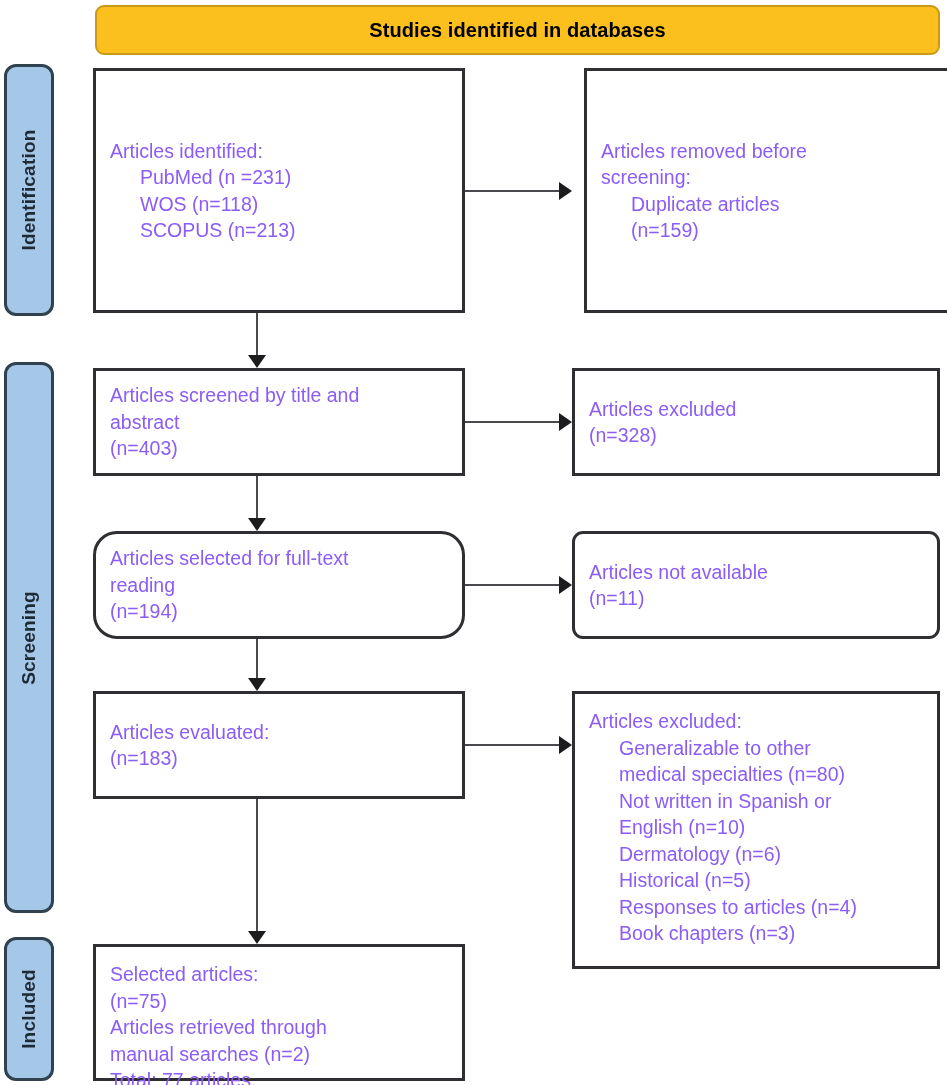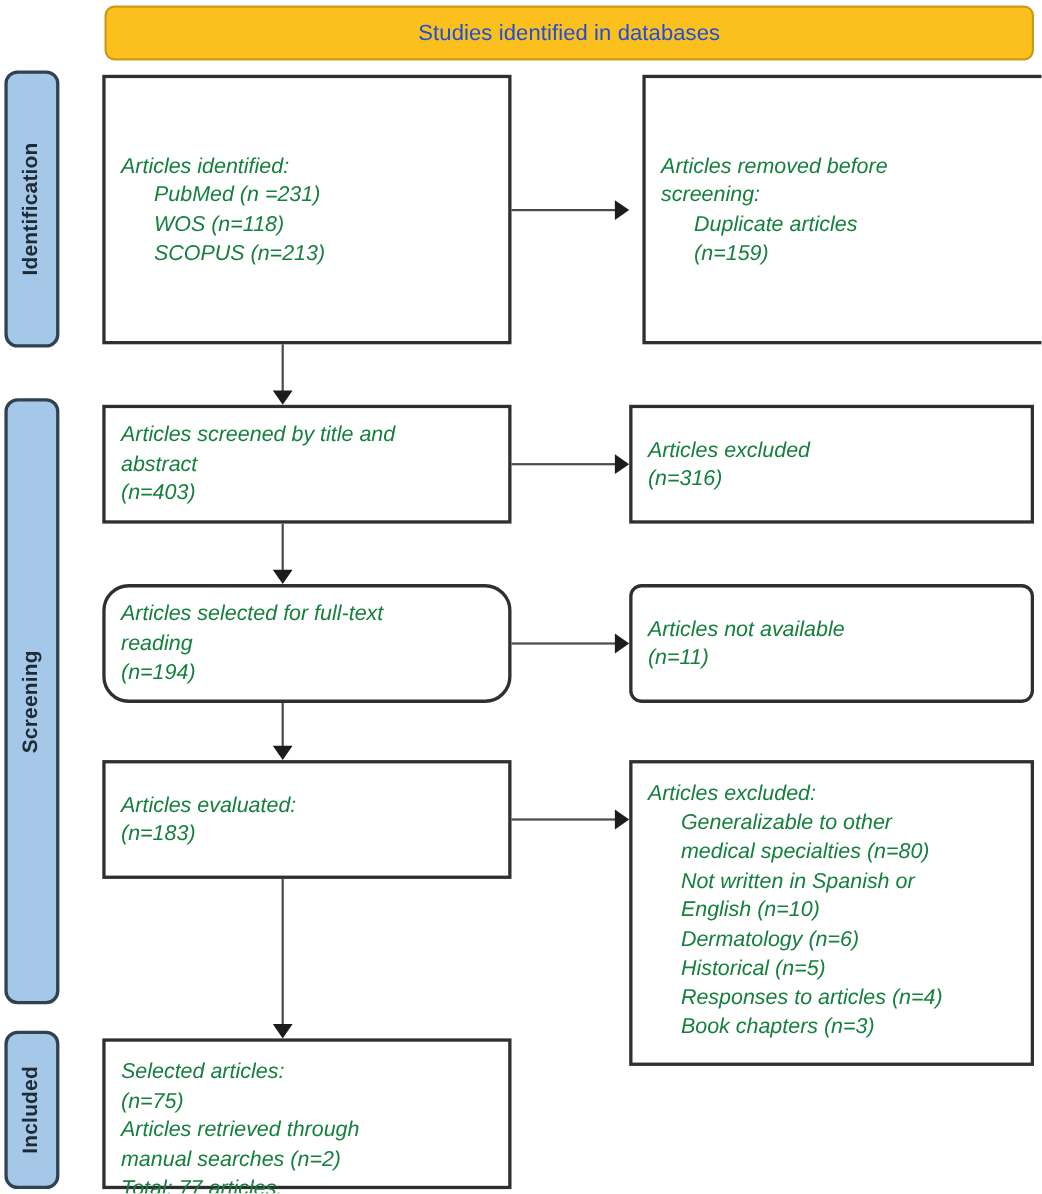--- a/index.html
+++ b/index.html
@@ -31,22 +31,22 @@
     background: #FBC01E;
     border: 2px solid #C99A18;
     border-radius: 9px;
     box-sizing: border-box;
     display: flex;
     align-items: center;
     justify-content: center;
   }
   .banner-text {
     font-size: 20px;
-    font-weight: normal;
-    color: #1d4ed8;
+    font-weight: bold;
+    color: #000000;
     letter-spacing: 0.1px;
   }
 
   
   .stage-tab {
     position: absolute;
     left: 4px;
     width: 50px;
     background: #A6C8E8;
     border: 3px solid #30424f;
@@ -77,23 +77,22 @@
     box-sizing: border-box;
     padding: 10px 14px;
     display: flex;
     flex-direction: column;
     justify-content: center;
   }
   .box.topalign { justify-content: flex-start; padding-top: 14px; }
   .box-line {
     font-size: 19.5px;
     line-height: 26.5px;
-    color: #15803d;
+    color: #8b5cf6;
     white-space: pre;
-    font-style: italic;
   }
   .box-line.indent { padding-left: 30px; }
 
   
   #box-identified      { left: 93px; top: 68px;  width: 372px; height: 245px; }
   #box-screened        { left: 93px; top: 368px; width: 372px; height: 108px; }
   #box-fulltext        { left: 93px; top: 531px; width: 372px; height: 108px; border-radius: 24px; }
   #box-evaluated       { left: 93px; top: 691px; width: 372px; height: 108px; }
   #box-selected        { left: 93px; top: 944px; width: 372px; height: 137px; }
 
@@ -182,21 +181,21 @@
   </div>
 
   <div class="box" id="box-screened">
     <span class="box-line">Articles screened by title and</span>
     <span class="box-line">abstract</span>
     <span class="box-line">(n=403)</span>
   </div>
 
   <div class="box" id="box-excluded-1">
     <span class="box-line">Articles excluded</span>
-    <span class="box-line">(n=316)</span>
+    <span class="box-line">(n=328)</span>
   </div>
 
   <div class="box" id="box-fulltext">
     <span class="box-line">Articles selected for full-text</span>
     <span class="box-line">reading</span>
     <span class="box-line">(n=194)</span>
   </div>
 
   <div class="box" id="box-notavailable">
     <span class="box-line">Articles not available</span>

